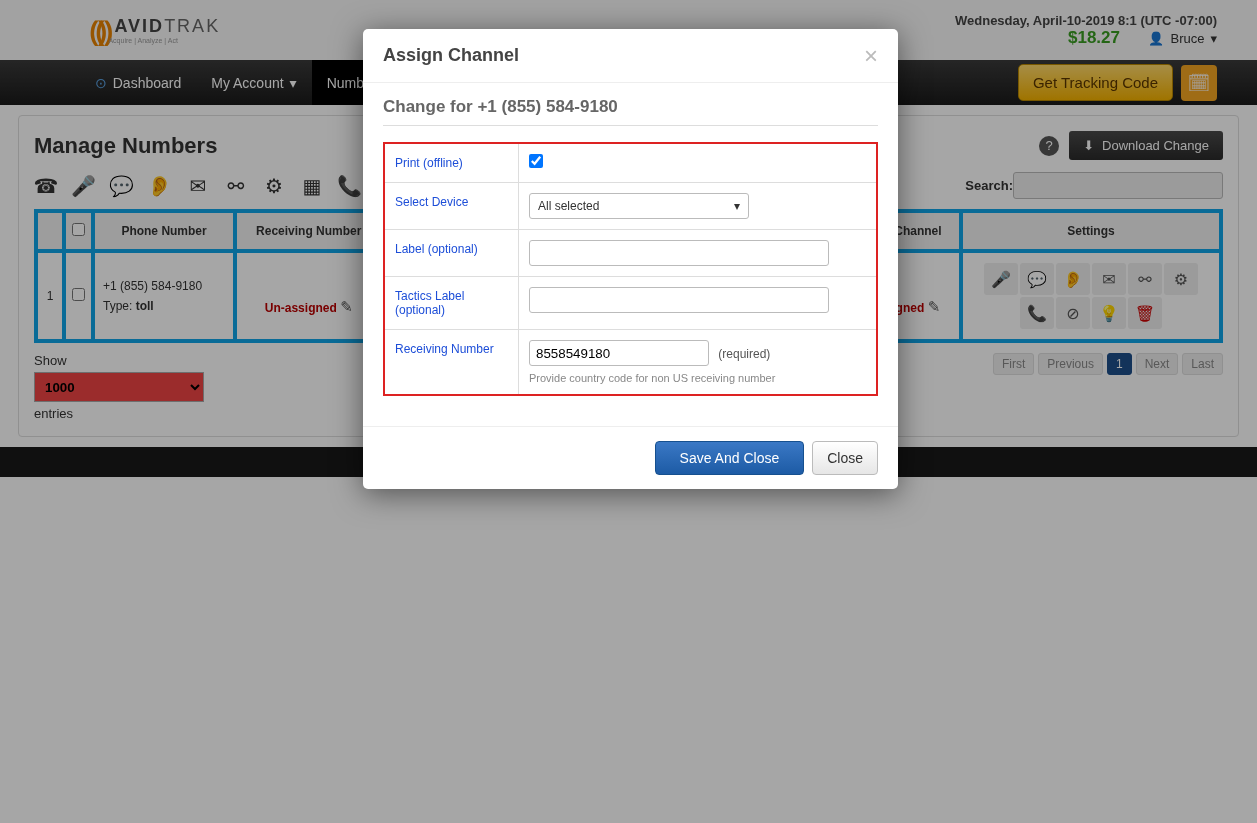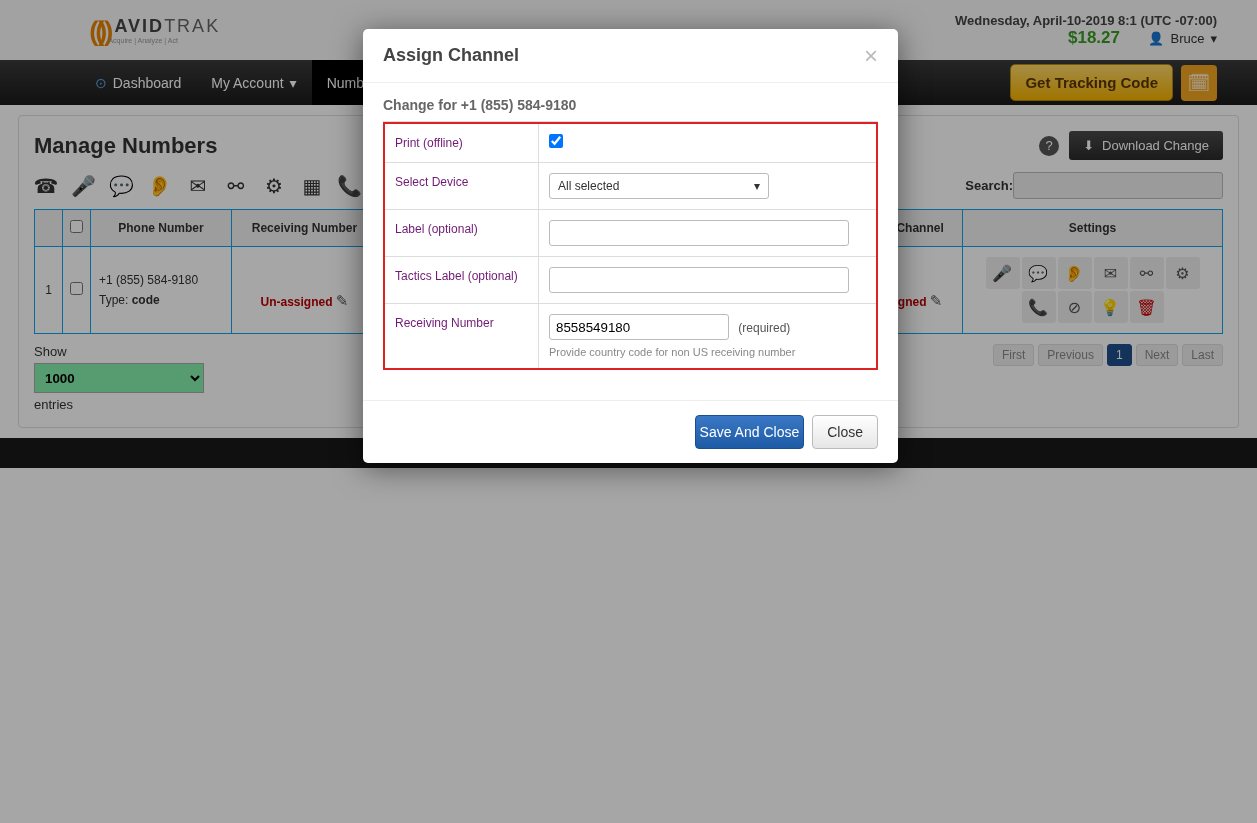--- a/index.html
+++ b/index.html
@@ -17,79 +17,79 @@
 .top-right { text-align: right; }
 .datetime { font-size: 13px; color: #444; font-weight: bold; }
 .balance { font-size: 17px; color: #3a9d23; font-weight: bold; }
 .user-menu { display: inline-flex; align-items: center; gap: 6px; margin-left: 25px; color: #333; font-size:13px;}
 
 
 .nav { height: 45px; background: linear-gradient(#3a3a3a,#1a1a1a); display: flex; align-items: center; padding: 0 40px 0 80px; gap: 0; color: #fff; font-size: 14px; }
 .nav-item { padding: 0 15px; height: 45px; display: flex; align-items: center; gap: 6px; cursor: pointer; }
 .nav-item.active { background: #000; }
 .nav-spacer { flex: 1; }
-.tracking-btn { background: linear-gradient(#ffd96b,#f5b200); color: #5a3700; font-weight: bold; font-size: 15px; padding: 9px 14px; border-radius: 5px; border:1px solid #b88800; }
+.tracking-btn { background: linear-gradient(#ffd96b,#f5b200); color: #5a3700; font-weight: normal; font-size: 15px; padding: 9px 14px; border-radius: 5px; border:1px solid #b88800; }
 .calendar-icon { width: 36px; height: 36px; background:#f5a623; border-radius:4px; margin-left:8px; display:flex;align-items:center;justify-content:center;font-size:18px;}
 
 
 .panel { margin: 10px 18px; background: #fff; border: 1px solid #ddd; border-radius: 4px; padding: 15px; }
 .panel-head { display: flex; align-items: center; justify-content: space-between; }
 .panel-title { font-size: 22px; color: #333; font-weight: bold; }
 .panel-actions { display: flex; align-items: center; gap: 10px; }
 .help-circle { width: 20px; height: 20px; border-radius: 50%; background: #555; color: #fff; font-size: 13px; display: flex; align-items: center; justify-content: center; }
 .download-btn { background: linear-gradient(#4a4a4a,#2a2a2a); color: #fff; padding: 7px 14px; border-radius: 3px; font-size: 13px; display: flex; gap: 8px; align-items:center; }
 
 .toolbar { display: flex; align-items: center; margin-top: 12px; justify-content: space-between; }
 .tool-icons { display: flex; gap: 14px; }
 .tool-icon { width: 24px; height: 24px; color: #333; display: flex; align-items: center; justify-content: center; font-size: 20px; }
 .search-wrap { display: flex; align-items: center; gap: 0; font-weight:bold; font-size:13px; color:#333;}
 .search-input { width: 210px; height: 27px; border: 1px solid #bbb; border-radius: 3px; padding: 0 6px; background:#eee; }
 
 
 table.data { width: 100%; border-collapse: collapse; margin-top: 10px; font-size: 12px; }
-table.data th, table.data td { border: 1px solid #0ea5e9; padding: 10px 6px; text-align: center; color:#333; }
+table.data th, table.data td { border: 4px solid #0ea5e9; padding: 10px 6px; text-align: center; color:#333; }
 table.data th { background: #f2f2f2; font-weight: bold; }
 .unassigned { color: #b00; font-weight: bold; }
 .edit-ic { display:inline-block; margin-top:4px; font-size:15px; color:#555;}
 .row-icons { display: flex; flex-wrap: wrap; gap: 2px; justify-content:center;}
 .row-icon { width:34px; height:32px; background:#eee; border-radius:3px; display:flex;align-items:center;justify-content:center; font-size:16px; color:#555;}
 .row-icon.green{color:#3a9d23;}
 .row-icon.red{color:#c00;}
 
 .show-row { margin-top: 10px; display:flex; justify-content:space-between; align-items:flex-start;}
 .show-left {font-size:13px; color:#333;}
-.show-select { width: 170px; height: 30px; border: 1px solid #aaa; background: #86efac; margin:4px 0; padding:0 6px; font-weight:bold;}
+.show-select { width: 170px; height: 30px; border: 1px solid #aaa; background: #ef4444; margin:4px 0; padding:0 6px; font-weight:bold;}
 .pager { display: flex; gap: 4px; align-items:center;}
 .pager span { background: #eee; padding: 3px 8px; border-radius:3px; font-size:12px; color:#888; border:1px solid #ddd;}
 .pager span.current{ background:#1e4f8a; color:#fff; border-color:#1e4f8a;}
 
 
 .footer { background: #1a1a1a; color: #ccc; text-align: center; padding: 8px; font-size: 12px; }
 .footer .sq{color:#d44;}
 
 
 .modal { position: absolute; left: 363px; top: 29px; width: 535px; background: #fff; border-radius: 5px; box-shadow: 0 5px 30px rgba(0,0,0,0.5); z-index: 20; }
 .modal-header { padding: 16px 20px; border-bottom: 1px solid #eee; display: flex; justify-content: space-between; align-items:center;}
 .modal-title { font-size: 18px; color: #444; font-weight: bold; }
 .modal-close { font-size: 24px; color: #bbb; cursor: pointer; line-height:18px;}
 .modal-body { padding: 14px 20px 30px; }
-.modal-sub { font-size: 14px; color: #666; font-weight: bold; padding-bottom: 8px; border-bottom: 1px solid #ddd; }
+.modal-sub { font-size: 17px; color: #666; font-weight: bold; padding-bottom: 8px; border-bottom: 1px solid #ddd; margin-bottom: 16px; }
 .form-box { border: 2px solid #d22; padding: 0; }
 .form-row { display: flex; border-bottom: 1px solid #ddd; }
 .form-row:last-child{border-bottom:none;}
-.form-label { width: 154px; padding: 12px 10px; font-size: 12px; color: #701a75; border-right:1px solid #ddd;}
+.form-label { width: 134px; padding: 12px 10px; font-size: 12px; color: #1d4ed8; border-right:1px solid #ddd;}
 .form-field { flex: 1; padding: 10px 10px; font-size:12px; color:#555;}
 .form-field input[type=text]{ width:300px; height:26px; border:1px solid #bbb; border-radius:3px; padding:0 6px;}
 .form-field input.short{width:180px;}
 .form-field .req{color:#555; margin-left:6px;}
 .form-field .hint{ font-size:11px; color:#888; margin-top:6px; display:block;}
 .device-select{ width: 220px; height:26px; border:1px solid #bbb; border-radius:3px; background:#fff; display:flex; align-items:center; justify-content:space-between; padding:0 8px; font-size:12px; color:#333;}
 .checkbox { width:14px; height:14px; }
 .modal-footer { border-top:1px solid #eee; padding: 14px 20px; display:flex; justify-content:flex-end; gap:8px;}
-.btn-primary{ background: linear-gradient(#3a78c5,#1d5ba5); color:#fff; padding:8px 4px; border:1px solid #16508f; border-radius:4px; font-size:14px; cursor:pointer;}
+.btn-primary{ background: linear-gradient(#3a78c5,#1d5ba5); color:#fff; padding:8px 24px; border:1px solid #16508f; border-radius:4px; font-size:14px; cursor:pointer;}
 .btn-default{ background: linear-gradient(#fff,#e6e6e6); color:#333; padding:8px 14px; border:1px solid #bbb; border-radius:4px; font-size:14px; cursor:pointer;}
 </style>
 </head>
 <body>
 
 <div class="bg">
   <div class="topbar">
     <div class="logo">
       <span class="logo-mark">⸨⸩</span>
       <span>
@@ -166,21 +166,21 @@
           <th>Assign Channel</th>
           <th style="width:260px;">Settings</th>
         </tr>
       </thead>
       <tbody>
         <tr>
           <td>1</td>
           <td><input type="checkbox" style=""></td>
           <td style="text-align:left; padding-left:8px;">
             <div>+1 (855) 584-9180</div>
-            <div style="margin-top:6px;"><span>Type: </span><b>code</b></div>
+            <div style="margin-top:6px;"><span>Type: </span><b>toll</b></div>
           </td>
           <td>
             <span class="unassigned">Un-assigned</span>
             <span class="edit-ic"><br>✎</span>
           </td>
           <td colspan="3">
             <span style="color:#888;">(Optional)</span>
           </td>
           <td>
             <span class="unassigned">Un-assigned</span>

